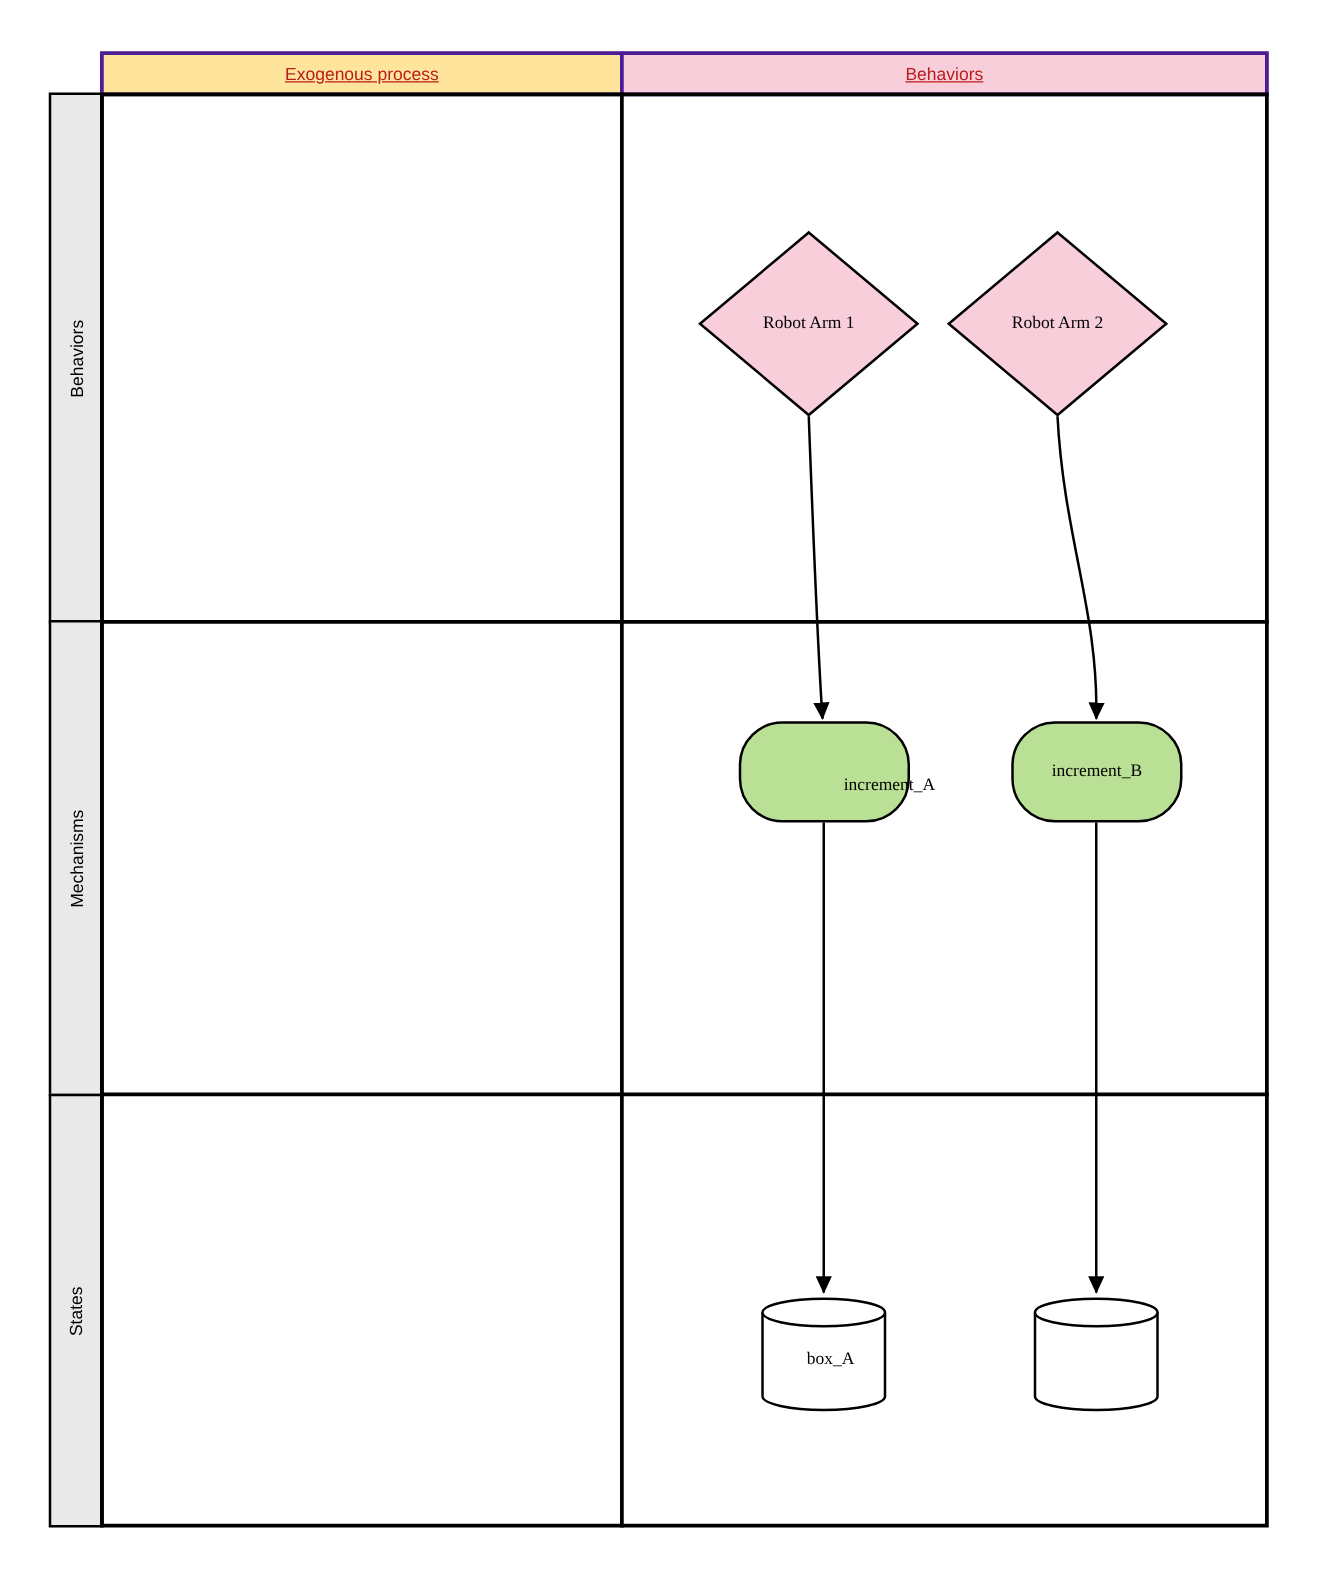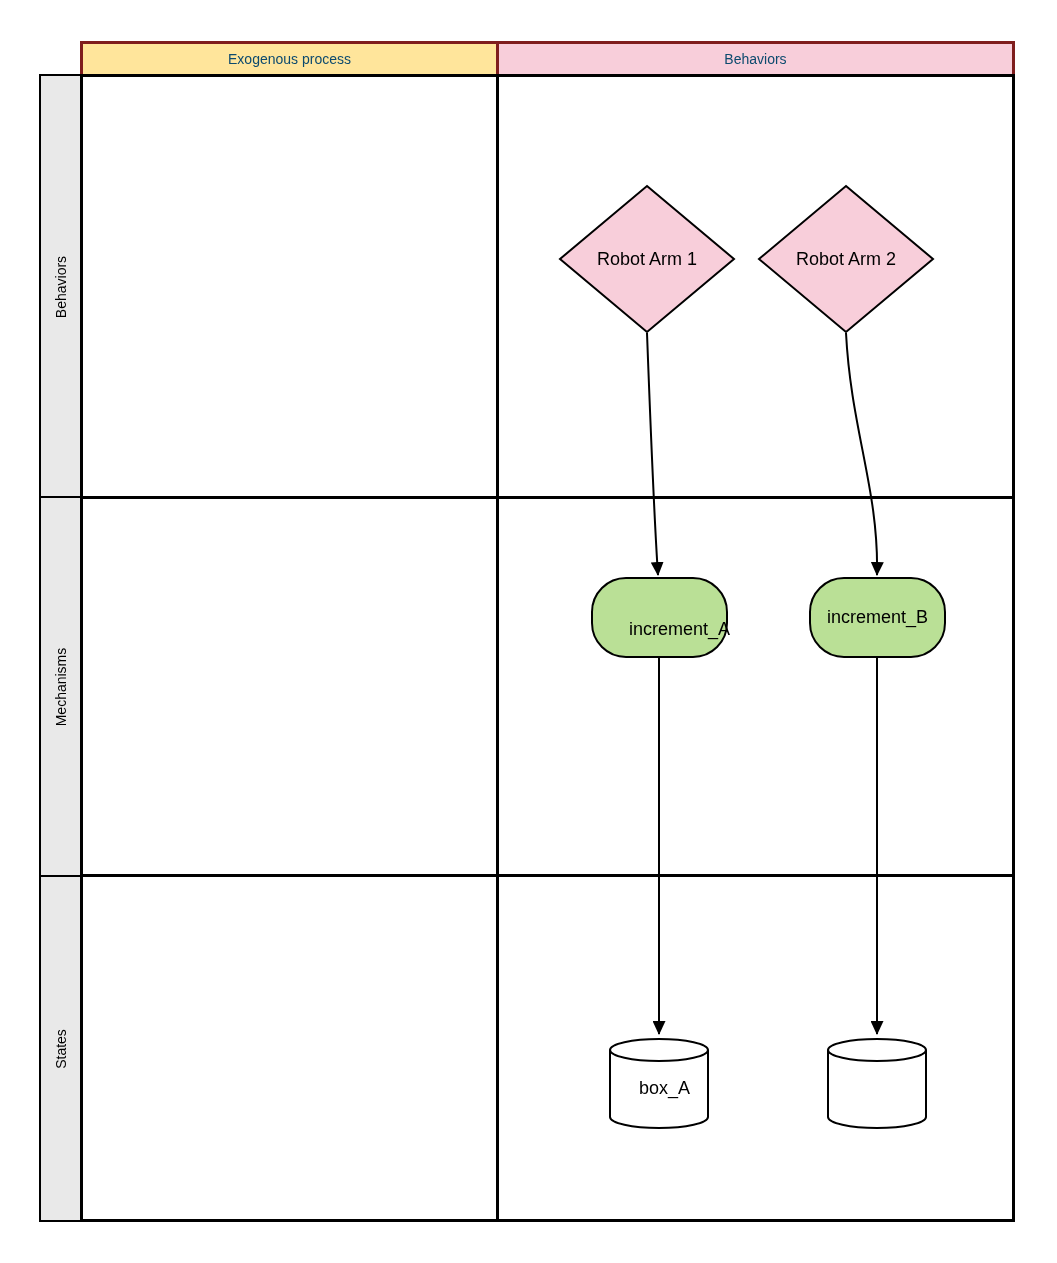--- a/index.html
+++ b/index.html
@@ -11,26 +11,27 @@
   .canvas {
     position: relative;
     width: 1057px;
     height: 1263px;
     background: #ffffff;
     overflow: hidden;
   }
   .cell {
     position: absolute;
     box-sizing: border-box;
-    border: 3px solid #7f1d1d;
+    border: 3px solid #4c1d95;
     display: flex;
     align-items: center;
     justify-content: center;
     font-size: 14px;
-    color: #0c4a6e;
+    color: #b91c1c;
+    text-decoration: underline;
   }
   .lane-label-cell {
     position: absolute;
     box-sizing: border-box;
     border: 2px solid #000;
     display: flex;
     align-items: center;
     justify-content: center;
     font-size: 14px;
     color: #000;
@@ -54,24 +55,25 @@
     left: 0;
     top: 0;
     width: 1057px;
     height: 1263px;
   }
   .node-label {
     position: absolute;
     display: flex;
     align-items: center;
     justify-content: center;
-    font-size: 18px;
+    font-size: 14px;
     color: #000;
     pointer-events: none;
     white-space: nowrap;
+    font-family: Liberation Serif, serif;
   }
 </style>
 </head>
 <body>
 
 <div class="canvas">
 
   <div class="cell" style="left: 80px; top: 41px; width: 419px; height: 36px; background: rgb(255, 229, 155);">
     <span>Exogenous process</span>
   </div>
@@ -117,17 +119,17 @@
       <ellipse cx="659" cy="1050" rx="49" ry="11" stroke="#000" stroke-width="2" fill="#FFFFFF"></ellipse>
     </g>
     <g>
       <path d="M828,1050 v67 a49,11 0 0,0 98,0 v-67" stroke="#000" stroke-width="2" fill="#FFFFFF"></path>
       <ellipse cx="877" cy="1050" rx="49" ry="11" stroke="#000" stroke-width="2" fill="#FFFFFF"></ellipse>
     </g>
   </svg>
 
   <div class="node-label" style="left:560px; top:186px; width:174px; height:146px;">Robot Arm 1</div>
   <div class="node-label" style="left:759px; top:186px; width:174px; height:146px;">Robot Arm 2</div>
-  <div class="node-label" style="left:592px; top:578px; width:135px; height:102px;padding-left:20px;">increment_A</div>
+  <div class="node-label" style="left:624px; top:578px; width:135px; height:102px;padding-left:20px;">increment_A</div>
   <div class="node-label" style="left:810px; top:578px; width:135px; height:79px;">increment_B</div>
   <div class="node-label" style="left:610px; top:1055px; width:109px; height:66px;">box_A</div>
 
 </div>
 
 </body></html>

